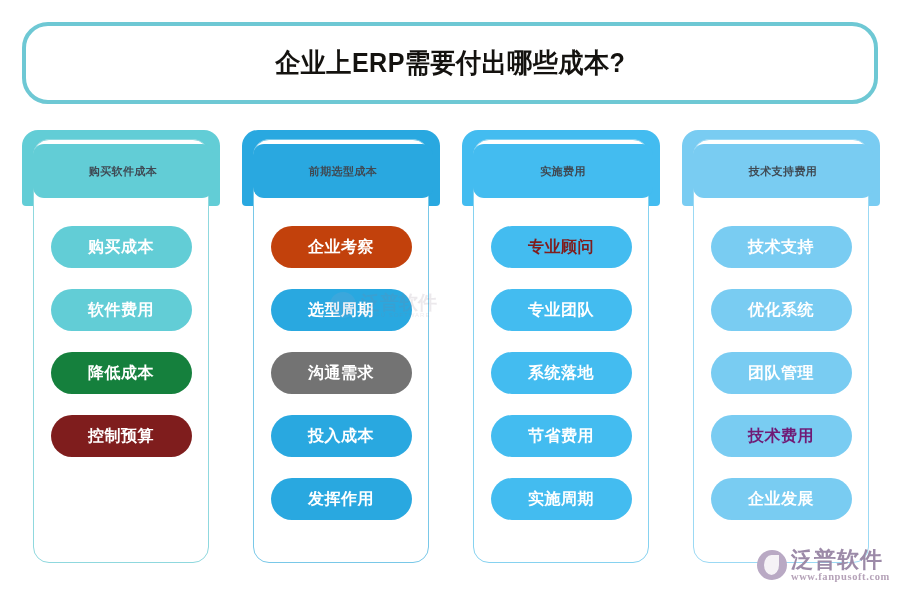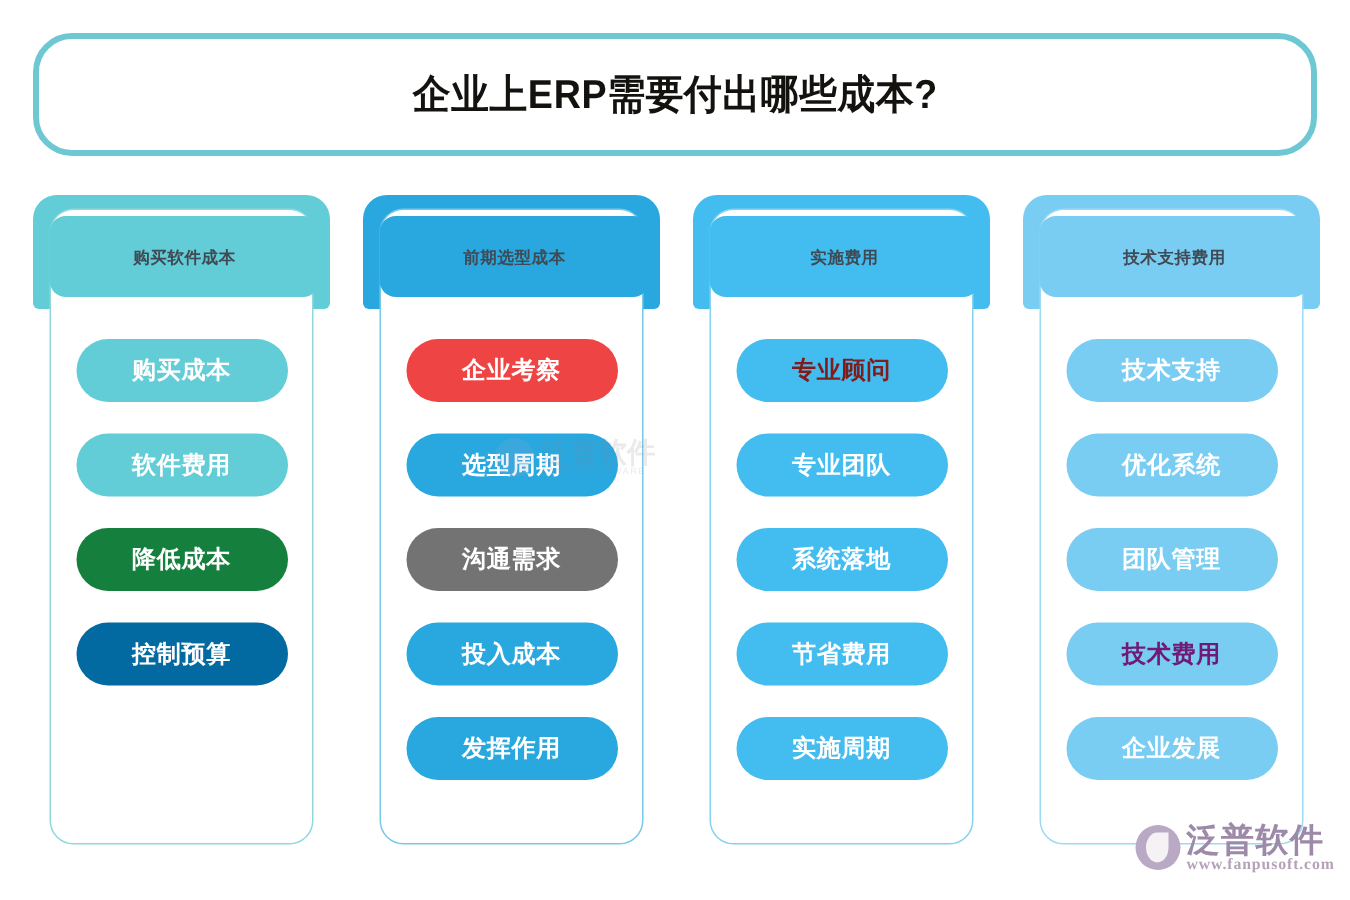--- a/index.html
+++ b/index.html
@@ -239,34 +239,34 @@
       <div class="col-items">
         <div class="item-pill" style="background: rgb(98, 205, 214);">
           <span class="item-text" style="color: rgb(255, 255, 255);">购买成本</span>
         </div>
         <div class="item-pill" style="background: rgb(98, 205, 214);">
           <span class="item-text" style="color: rgb(255, 255, 255);">软件费用</span>
         </div>
         <div class="item-pill" style="background: #15803d;">
           <span class="item-text" style="color: rgb(255, 255, 255);">降低成本</span>
         </div>
-        <div class="item-pill" style="background: #0369a1;">
+        <div class="item-pill" style="background: #7f1d1d;">
           <span class="item-text" style="color: rgb(255, 255, 255);">控制预算</span>
         </div>
       </div>
     </div>
 
     <div class="col c1">
       <div class="col-backblock" style="background: rgb(41, 168, 224);"></div>
       <div class="col-card" style="border-color: rgb(121, 200, 232);"></div>
       <div class="col-header" style="background: rgb(41, 168, 224);">
         <span class="col-header-text" style="color: rgb(63, 74, 84);">前期选型成本</span>
       </div>
       <div class="col-items">
-        <div class="item-pill" style="background: #ef4444; align-items: center;">
+        <div class="item-pill" style="background: #c2410c; align-items: center;">
           <span class="item-text" style="color: rgb(255, 255, 255);">企业考察</span>
         </div>
         <div class="item-pill" style="background: rgb(41, 168, 224);">
           <span class="item-text" style="color: rgb(255, 255, 255);">选型周期</span>
         </div>
         <div class="item-pill" style="background: #737373;">
           <span class="item-text" style="color: rgb(255, 255, 255);">沟通需求</span>
         </div>
         <div class="item-pill" style="background: rgb(41, 168, 224);">
           <span class="item-text" style="color: rgb(255, 255, 255);">投入成本</span>

